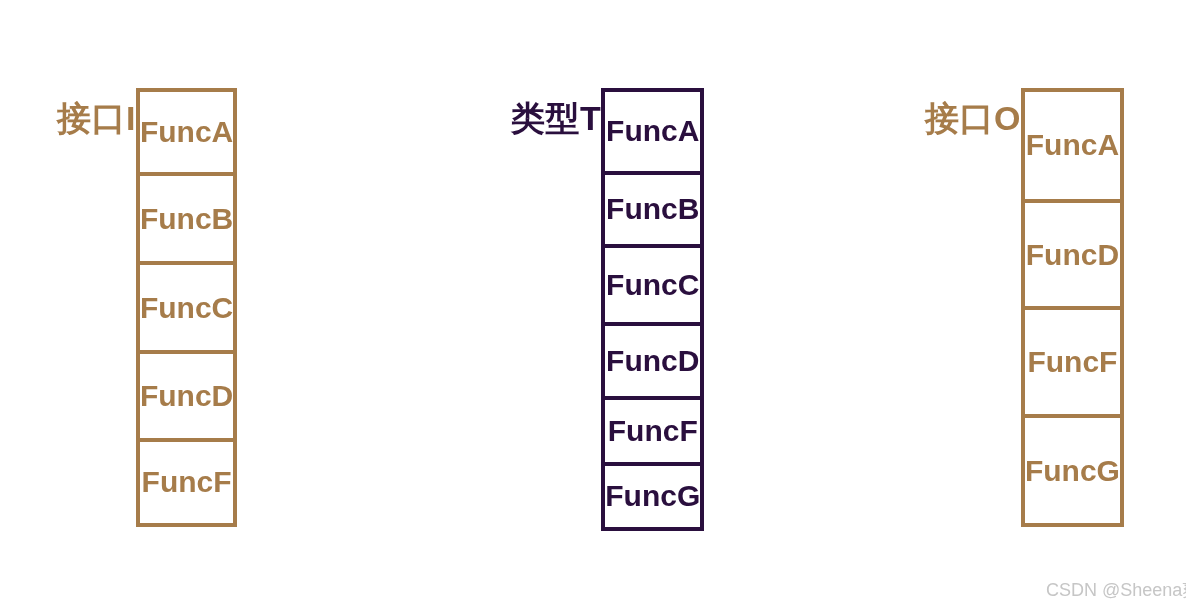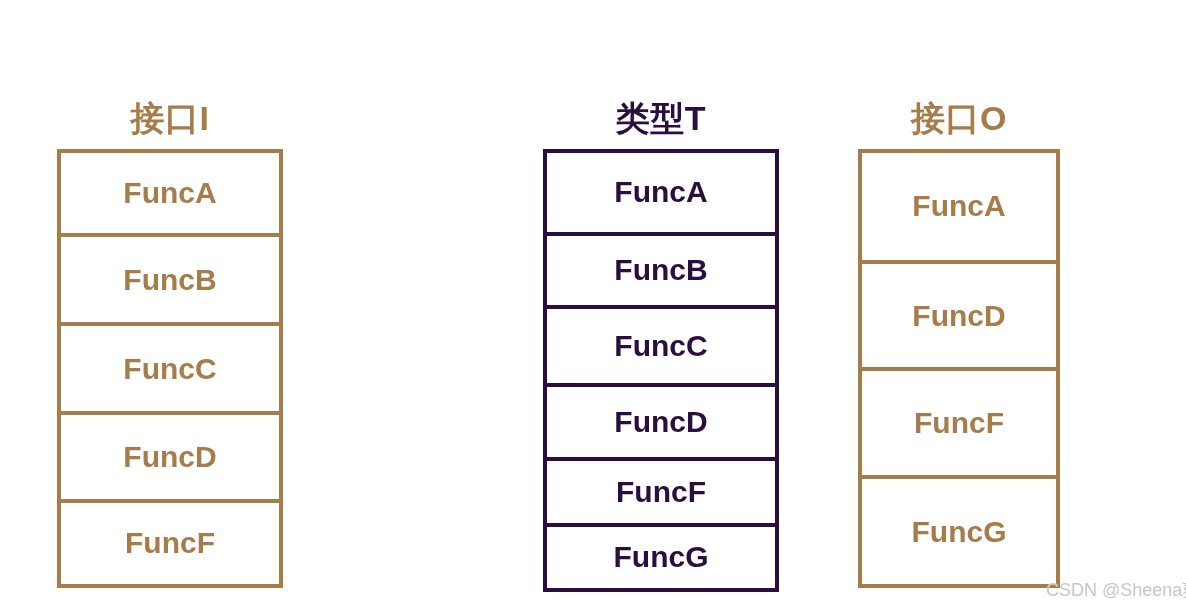--- a/index.html
+++ b/index.html
@@ -12,21 +12,21 @@
     position: relative;
     width: 1186px;
     height: 608px;
     background: #ffffff;
     overflow: hidden;
   }
   .column {
     position: absolute;
     top: 88px;
     display: flex;
-    flex-direction: column;
+    flex-direction: row;
     text-align: right;
   }
   .col-title {
     height: 61px;
     display: flex;
     align-items: center;
     justify-content: center;
     font-size: 34px;
     font-weight: bold;
     color: var(--accent);
@@ -47,23 +47,23 @@
     font-size: 30px;
     font-weight: bold;
     color: var(--accent);
     overflow: hidden;
   }
   .row + .row {
     border-top: 4px solid var(--accent);
   }
   .col-left  { left: 57px;  width: 226px; }
   .col-left  .stack { height: 439px; }
-  .col-mid   { left: 511px; width: 236px; margin-left: 32px; }
+  .col-mid   { left: 511px; width: 236px; }
   .col-mid   .stack { height: 443px; }
-  .col-right { left: 858px; width: 202px; }
+  .col-right { left: 925px; width: 202px; }
   .col-right .stack { height: 439px; }
   .watermark {
     position: absolute;
     left: 1046px;
     top: 578px;
     font-size: 18px;
     font-weight: normal;
     color: #c6c6c6;
     white-space: nowrap;
     z-index: 10;

